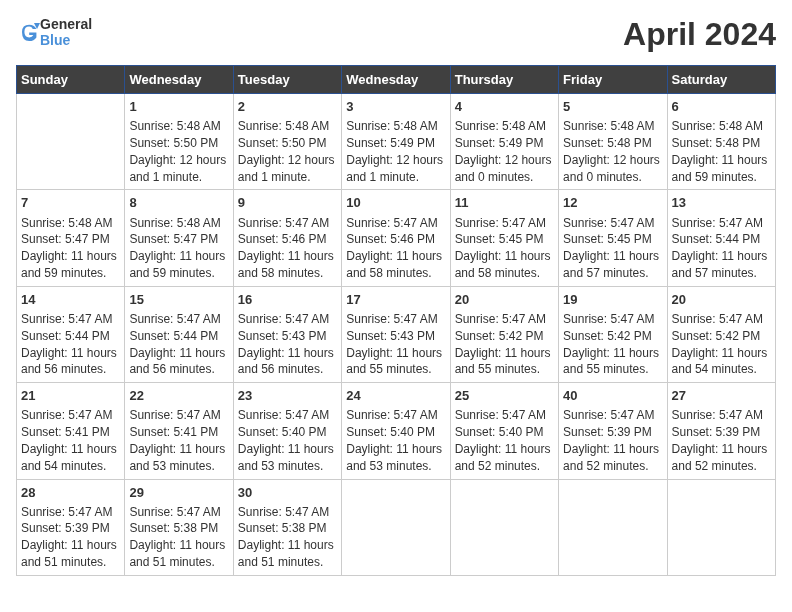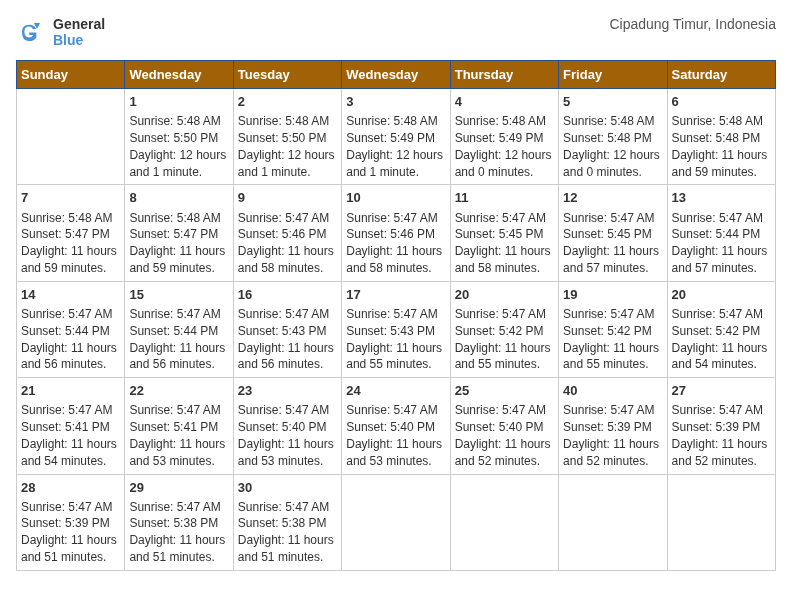--- a/index.html
+++ b/index.html
@@ -12,21 +12,21 @@
     }
     .header {
       display: flex;
       justify-content: space-between;
       align-items: flex-start;
       margin-bottom: 12px;
     }
     .logo {
       display: flex;
       align-items: center;
-      gap: 13px;
+      gap: 0;
     }
     .logo-icon {
       width: 24px;
       height: 24px;
     }
     .title-block {
       text-align: right;
     }
     .month-title {
       font-size: 32px;
@@ -36,21 +36,21 @@
     .location {
       font-size: 14px;
       color: #555;
     }
     table {
       width: 100%;
       border-collapse: collapse;
       font-size: 11px;
     }
     thead tr th {
-      background-color: #a16207;
+      background-color: #404040;
       color: #fff;
       padding: 6px 4px;
       text-align: left;
       font-size: 13px;
       font-weight: bold;
       border: 1px solid #2a5090;
     }
     tbody tr td {
       vertical-align: top;
       padding: 4px 4px;
@@ -87,21 +87,21 @@
     <svg class="logo-icon" viewBox="0 0 40 40" xmlns="http://www.w3.org/2000/svg">
       <path d="M10 20 Q10 8 22 8 Q30 8 34 15 L28 15 Q26 11 22 11 Q14 11 14 20 Q14 29 22 29 Q27 29 29 25 L22 25 L22 21 L34 21 L34 29 Q30 35 22 35 Q10 35 10 20Z" fill="#4a90d9"></path>
       <polygon points="30,5 40,5 35,15" fill="#4a90d9"></polygon>
     </svg>
     <div>
       <div style="font-size:14px;font-weight:bold;color:#333;">General</div>
       <div style="font-size:14px;font-weight:bold;color:#4a90d9;">Blue</div>
     </div>
   </div>
   <div class="title-block">
-    <div class="location">Cipadung Timur, Indonesia</div>
+    <div class="month-title">April 2024</div>
   </div>
 </div>
 
 <table>
   <thead>
     <tr id="weekday-header">
         <th>Sunday</th>
         <th>Wednesday</th>
         <th>Tuesday</th>
         <th>Wednesday</th>

